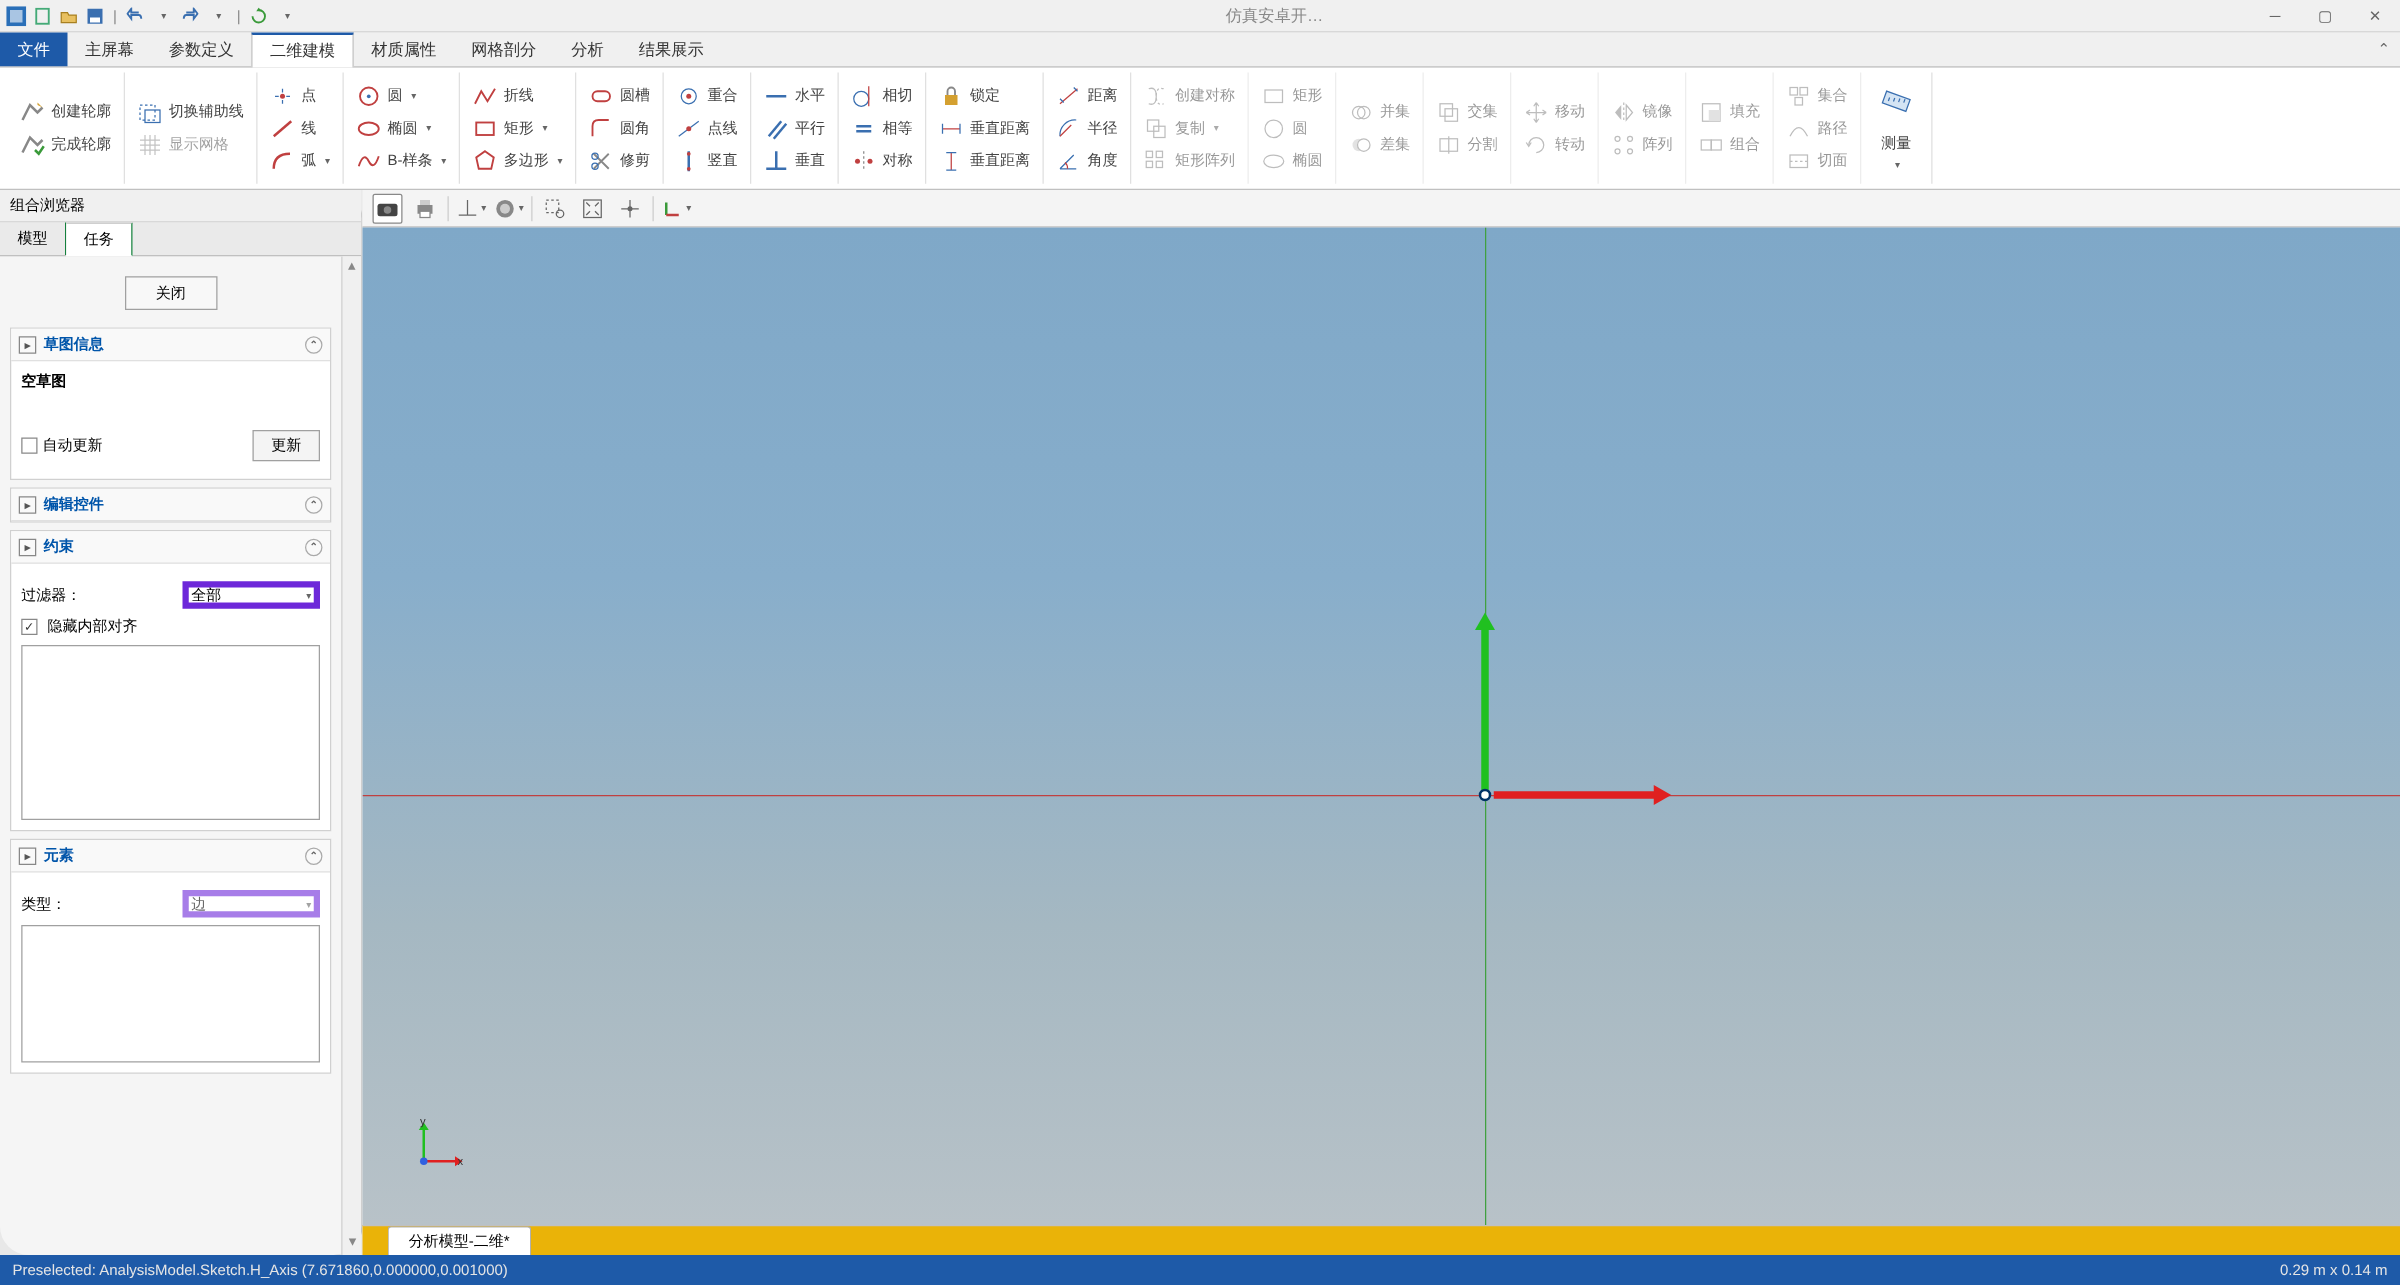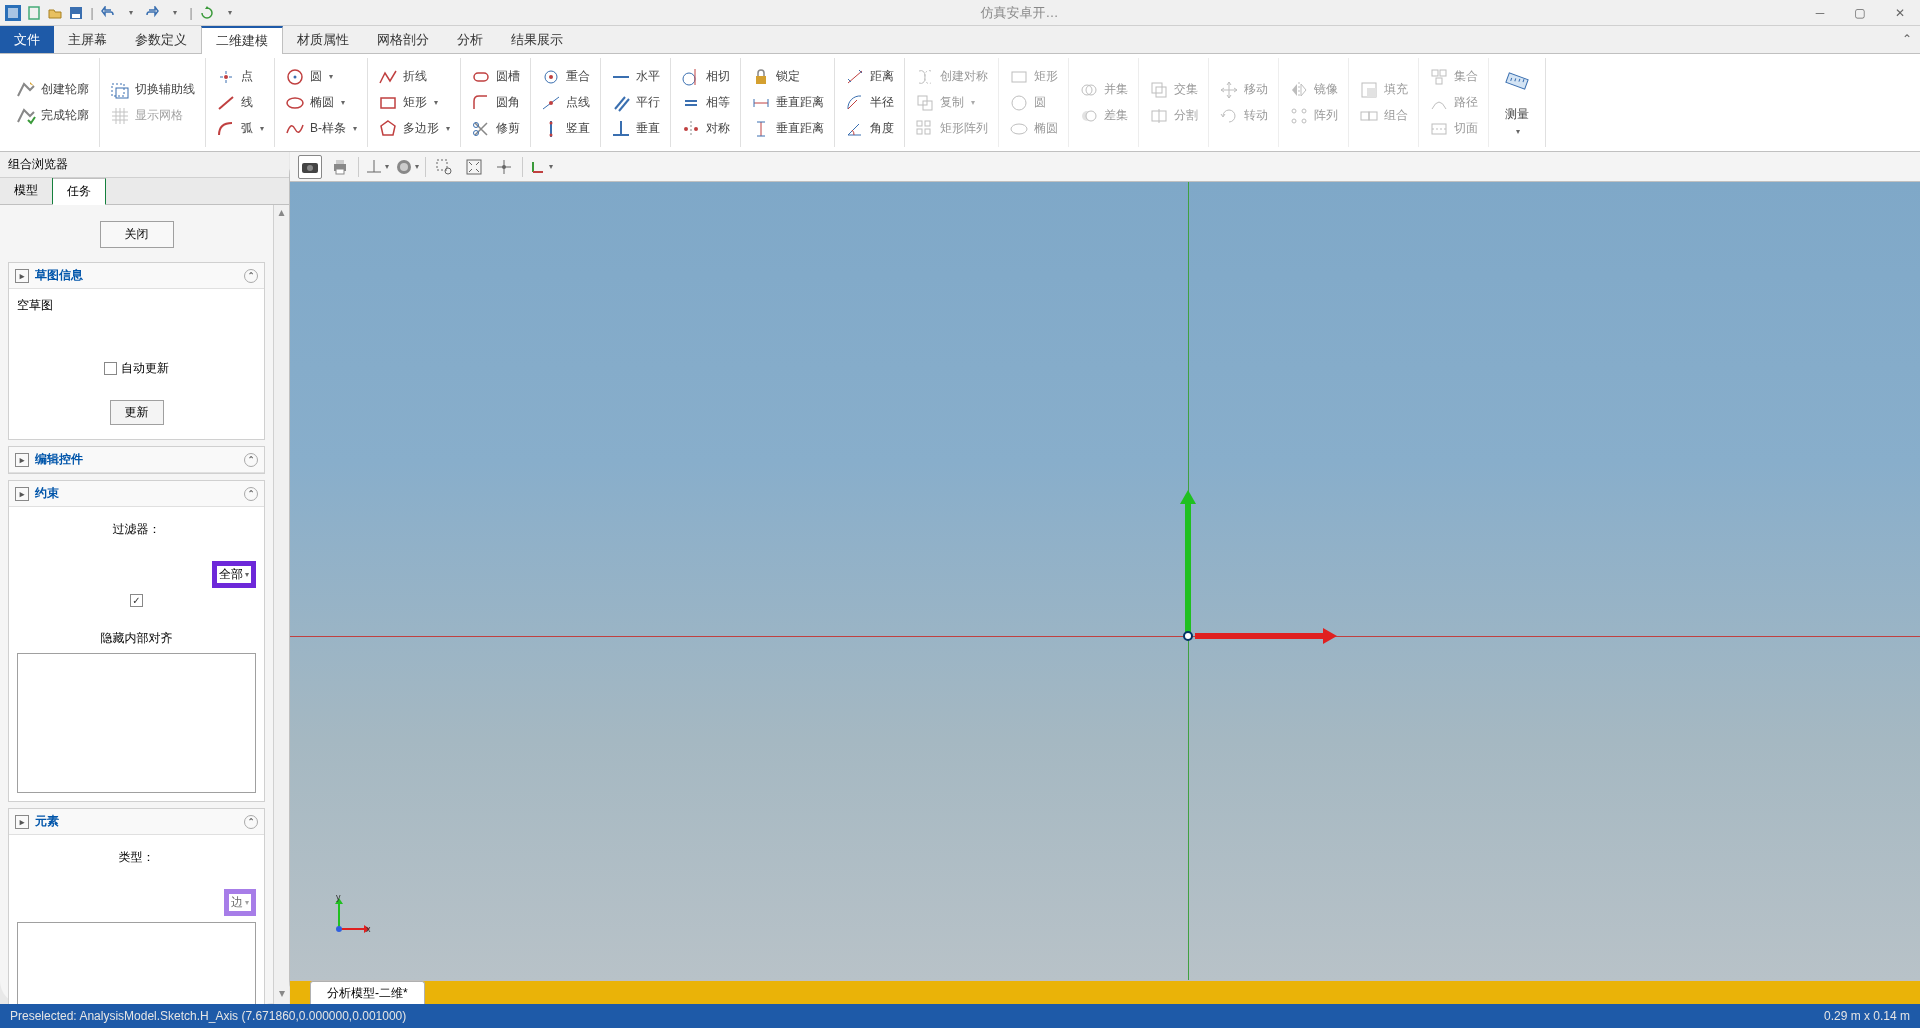--- a/index.html
+++ b/index.html
@@ -37,21 +37,21 @@
 .sidebar-scrollbar { width: 16px; background: #f0f0f0; border-left: 1px solid #d0d0d0; }
 
 .close-btn-row { text-align: center; padding: 10px 0 8px; }
 .close-btn { padding: 4px 24px; background: #f8f8f8; border: 1px solid #a0a0a0; cursor: pointer; }
 
 .panel { margin: 6px 2px; border: 1px solid #d0d0d0; background: #fff; }
 .panel-header { display: flex; align-items: center; padding: 4px 6px; background: #f9f9f9; border-bottom: 1px solid #e0e0e0; color: #0055aa; font-weight: bold; }
 .panel-header .collapse-icon { width: 14px; height: 14px; border: 1px solid #888; display: flex; align-items: center; justify-content: center; margin-right: 6px; font-size: 9px; color: #555; }
 .panel-header .panel-expand { margin-left: auto; width: 14px; height: 14px; border: 1px solid #aaa; border-radius: 50%; display: flex; align-items: center; justify-content: center; font-size: 8px; color: #666; cursor: pointer; }
 .panel-body { padding: 8px; }
-.panel-row { display: flex; align-items: center; gap: 23px; margin: 6px 0; flex-direction: column; }
+.panel-row { display: flex; align-items: center; gap: 8px; margin: 6px 0; }
 .panel-row label { flex-shrink: 0; }
 .checkbox { width: 13px; height: 13px; border: 1px solid #888; display: inline-flex; align-items: center; justify-content: center; background: #fff; font-size: 10px; color: #333; }
 .btn-small { padding: 3px 14px; border: 1px solid #a0a0a0; background: #f4f4f4; cursor: pointer; }
 .select-box { flex: 1; height: 22px; border: 5px solid #6d28d9; background: #fff; display: flex; align-items: center; padding: 0 2px; justify-content: space-between; text-align: center; }
 .listbox { width: 100%; height: 140px; border: 1px solid #a0a0a0; background: #fff; }
 
 .viewport-area { flex: 1; display: flex; flex-direction: column; position: relative; }
 .view-toolbar { height: 30px; background: #f4f4f4; border-bottom: 1px solid #c0c0c0; display: flex; align-items: center; gap: 6px; padding: 0 8px; }
 .view-tool { width: 24px; height: 24px; display: flex; align-items: center; justify-content: center; cursor: pointer; color: #555; }
 .view-tool.camera { border: 1px solid #888; background: #fff; border-radius: 2px; }
@@ -667,21 +667,21 @@
           <button class="close-btn">关闭</button>
         </div>
 
         <div class="panel">
           <div class="panel-header">
             <span class="collapse-icon">▸</span>
             <span>草图信息</span>
             <span class="panel-expand">⌃</span>
           </div>
           <div class="panel-body">
-            <div style="margin-bottom:46px;">空草图</div>
+            <div style="margin-bottom:30px;font-weight:bold;">空草图</div>
             <div class="panel-row" style="justify-content:space-between;">
               <label style="display:flex;align-items:center;gap:4px;">
                 <span class="checkbox"></span>
                 <span>自动更新</span>
               </label>
               <button class="btn-small">更新</button>
             </div>
           </div>
         </div>
 

